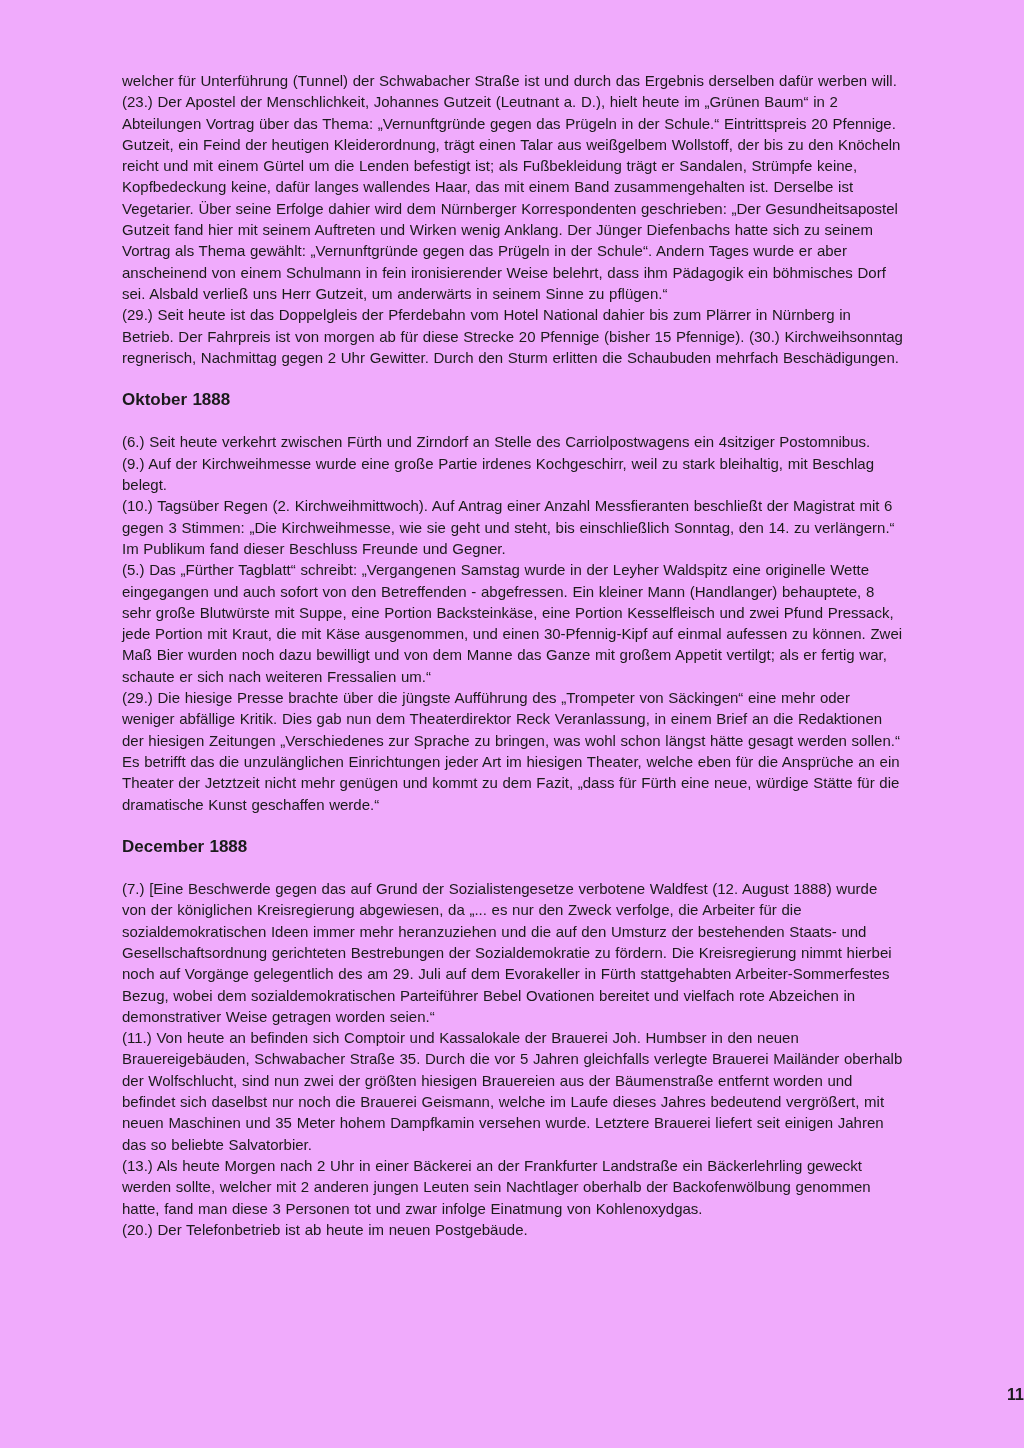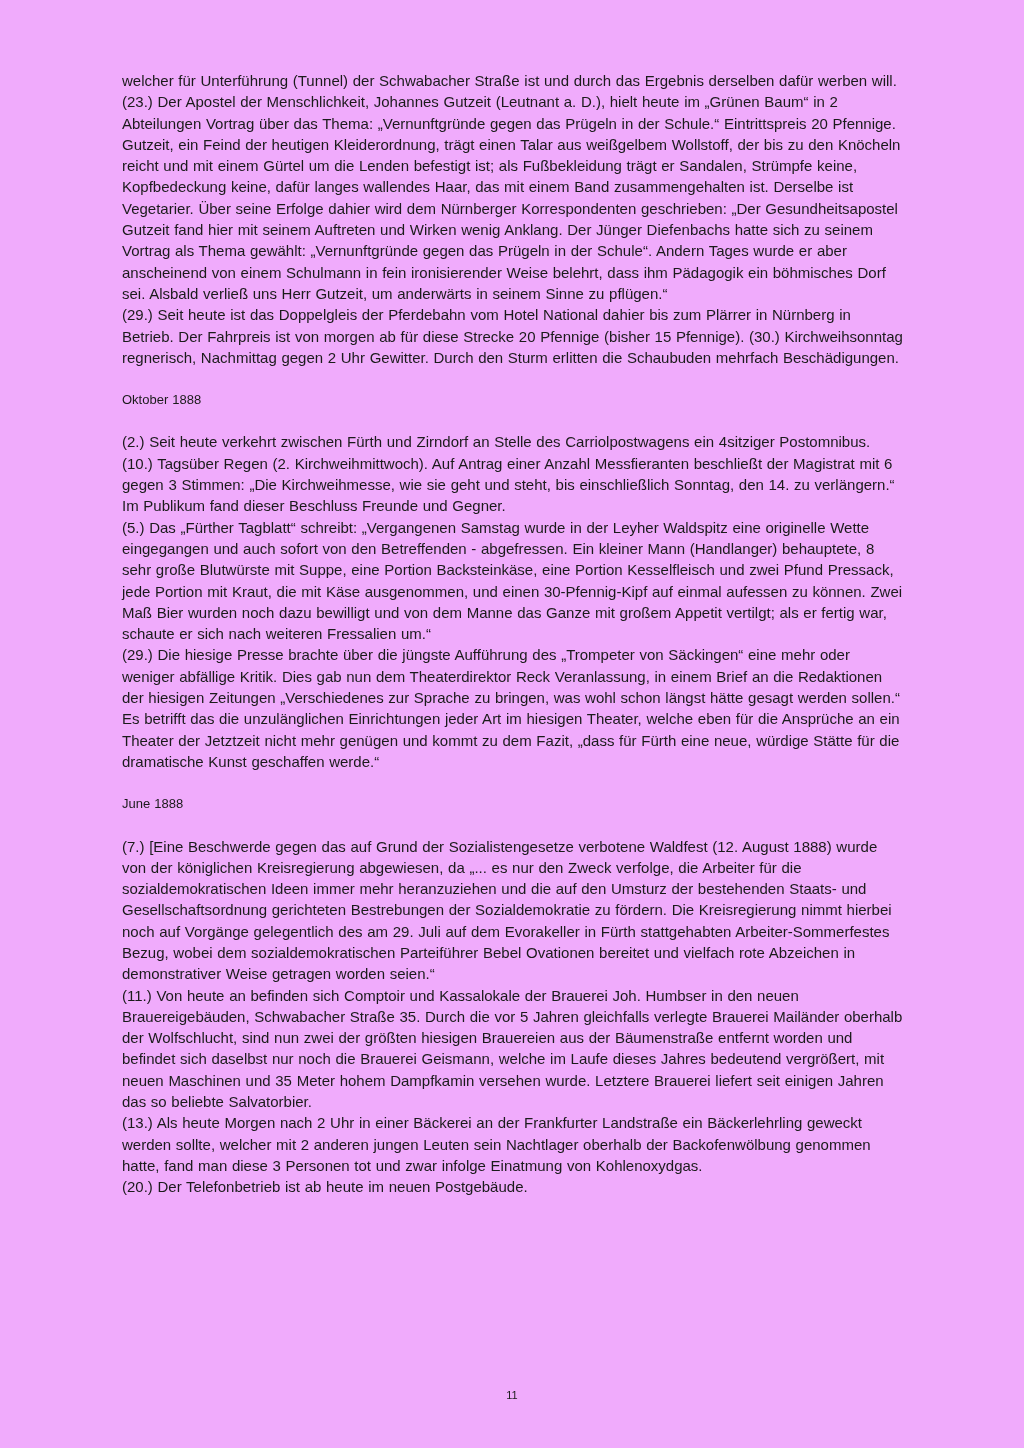--- a/index.html
+++ b/index.html
@@ -31,49 +31,51 @@
     font-size: 15px;
     line-height: 21.3px;
     text-align: left;
     word-spacing: 0.5px;
   }
   .content p {
     margin: 0;
     padding: 0;
   }
   .content h2.section-heading {
-    font-size: 13px;
+    font-size: 17px;
     line-height: 21.3px;
-    font-weight: normal;
+    font-weight: bold;
     margin: 21px 0 21px 0;
     padding: 0;
   }
   .page-number {
     position: absolute;
     bottom: 44px;
     left: 0;
     width: 100%;
-    text-align: center;
-    font-size: 11px;
+    text-align: right;
+    font-size: 16px;
     line-height: 18px;
+    font-weight: bold;
   }
 </style>
 </head>
 <body>
 
 <div class="page">
   <div class="content">
     <p>welcher für Unterführung (Tunnel) der Schwabacher Straße ist und durch das Ergebnis derselben dafür werben will.</p>
     <p>(23.) Der Apostel der Menschlichkeit, Johannes Gutzeit (Leutnant a. D.), hielt heute im „Grünen Baum“ in 2 Abteilungen Vortrag über das Thema: „Vernunftgründe gegen das Prügeln in der Schule.“ Eintrittspreis 20 Pfennige. Gutzeit, ein Feind der heutigen Kleiderordnung, trägt einen Talar aus weißgelbem Wollstoff, der bis zu den Knöcheln reicht und mit einem Gürtel um die Lenden befestigt ist; als Fußbekleidung trägt er Sandalen, Strümpfe keine, Kopfbedeckung keine, dafür langes wallendes Haar, das mit einem Band zusammengehalten ist. Derselbe ist Vegetarier. Über seine Erfolge dahier wird dem Nürnberger Korrespondenten geschrieben: „Der Gesundheitsapostel Gutzeit fand hier mit seinem Auftreten und Wirken wenig Anklang. Der Jünger Diefenbachs hatte sich zu seinem Vortrag als Thema gewählt: „Vernunftgründe gegen das Prügeln in der Schule“. Andern Tages wurde er aber anscheinend von einem Schulmann in fein ironisierender Weise belehrt, dass ihm Pädagogik ein böhmisches Dorf sei. Alsbald verließ uns Herr Gutzeit, um anderwärts in seinem Sinne zu pflügen.“</p>
     <p>(29.) Seit heute ist das Doppelgleis der Pferdebahn vom Hotel National dahier bis zum Plärrer in Nürnberg in Betrieb. Der Fahrpreis ist von morgen ab für diese Strecke 20 Pfennige (bisher 15 Pfennige). (30.) Kirchweihsonntag regnerisch, Nachmittag gegen 2 Uhr Gewitter. Durch den Sturm erlitten die Schaubuden mehrfach Beschädigungen.</p>
     <h2 class="section-heading">Oktober 1888</h2>
-    <p>(2.) Seit heute verkehrt zwischen Fürth und Zirndorf an Stelle des Carriolpostwagens ein 4sitziger Postomnibus.</p>
+    <p>(6.) Seit heute verkehrt zwischen Fürth und Zirndorf an Stelle des Carriolpostwagens ein 4sitziger Postomnibus.</p>
+    <p>(9.) Auf der Kirchweihmesse wurde eine große Partie irdenes Kochgeschirr, weil zu stark bleihaltig, mit Beschlag belegt.</p>
     <p>(10.) Tagsüber Regen (2. Kirchweihmittwoch). Auf Antrag einer Anzahl Messfieranten beschließt der Magistrat mit 6 gegen 3 Stimmen: „Die Kirchweihmesse, wie sie geht und steht, bis einschließlich Sonntag, den 14. zu verlängern.“ Im Publikum fand dieser Beschluss Freunde und Gegner.</p>
     <p>(5.) Das „Fürther Tagblatt“ schreibt: „Vergangenen Samstag wurde in der Leyher Waldspitz eine originelle Wette eingegangen und auch sofort von den Betreffenden - abgefressen. Ein kleiner Mann (Handlanger) behauptete, 8 sehr große Blutwürste mit Suppe, eine Portion Backsteinkäse, eine Portion Kesselfleisch und zwei Pfund Pressack, jede Portion mit Kraut, die mit Käse ausgenommen, und einen 30-Pfennig-Kipf auf einmal aufessen zu können. Zwei Maß Bier wurden noch dazu bewilligt und von dem Manne das Ganze mit großem Appetit vertilgt; als er fertig war, schaute er sich nach weiteren Fressalien um.“</p>
     <p>(29.) Die hiesige Presse brachte über die jüngste Aufführung des „Trompeter von Säckingen“ eine mehr oder weniger abfällige Kritik. Dies gab nun dem Theaterdirektor Reck Veranlassung, in einem Brief an die Redaktionen der hiesigen Zeitungen „Verschiedenes zur Sprache zu bringen, was wohl schon längst hätte gesagt werden sollen.“ Es betrifft das die unzulänglichen Einrichtungen jeder Art im hiesigen Theater, welche eben für die Ansprüche an ein Theater der Jetztzeit nicht mehr genügen und kommt zu dem Fazit, „dass für Fürth eine neue, würdige Stätte für die dramatische Kunst geschaffen werde.“</p>
-    <h2 class="section-heading">June 1888</h2>
+    <h2 class="section-heading">December 1888</h2>
     <p>(7.) [Eine Beschwerde gegen das auf Grund der Sozialistengesetze verbotene Waldfest (12. August 1888) wurde von der königlichen Kreisregierung abgewiesen, da „... es nur den Zweck verfolge, die Arbeiter für die sozialdemokratischen Ideen immer mehr heranzuziehen und die auf den Umsturz der bestehenden Staats- und Gesellschaftsordnung gerichteten Bestrebungen der Sozialdemokratie zu fördern. Die Kreisregierung nimmt hierbei noch auf Vorgänge gelegentlich des am 29. Juli auf dem Evorakeller in Fürth stattgehabten Arbeiter-Sommerfestes Bezug, wobei dem sozialdemokratischen Parteiführer Bebel Ovationen bereitet und vielfach rote Abzeichen in demonstrativer Weise getragen worden seien.“</p>
     <p>(11.) Von heute an befinden sich Comptoir und Kassalokale der Brauerei Joh. Humbser in den neuen Brauereigebäuden, Schwabacher Straße 35. Durch die vor 5 Jahren gleichfalls verlegte Brauerei Mailänder oberhalb der Wolfschlucht, sind nun zwei der größten hiesigen Brauereien aus der Bäumenstraße entfernt worden und befindet sich daselbst nur noch die Brauerei Geismann, welche im Laufe dieses Jahres bedeutend vergrößert, mit neuen Maschinen und 35 Meter hohem Dampfkamin versehen wurde. Letztere Brauerei liefert seit einigen Jahren das so beliebte Salvatorbier.</p>
     <p>(13.) Als heute Morgen nach 2 Uhr in einer Bäckerei an der Frankfurter Landstraße ein Bäckerlehrling geweckt werden sollte, welcher mit 2 anderen jungen Leuten sein Nachtlager oberhalb der Backofenwölbung genommen hatte, fand man diese 3 Personen tot und zwar infolge Einatmung von Kohlenoxydgas.</p>
     <p>(20.) Der Telefonbetrieb ist ab heute im neuen Postgebäude.</p>
   </div>
   <div class="page-number">11</div>
 </div>
 
 </body></html>

